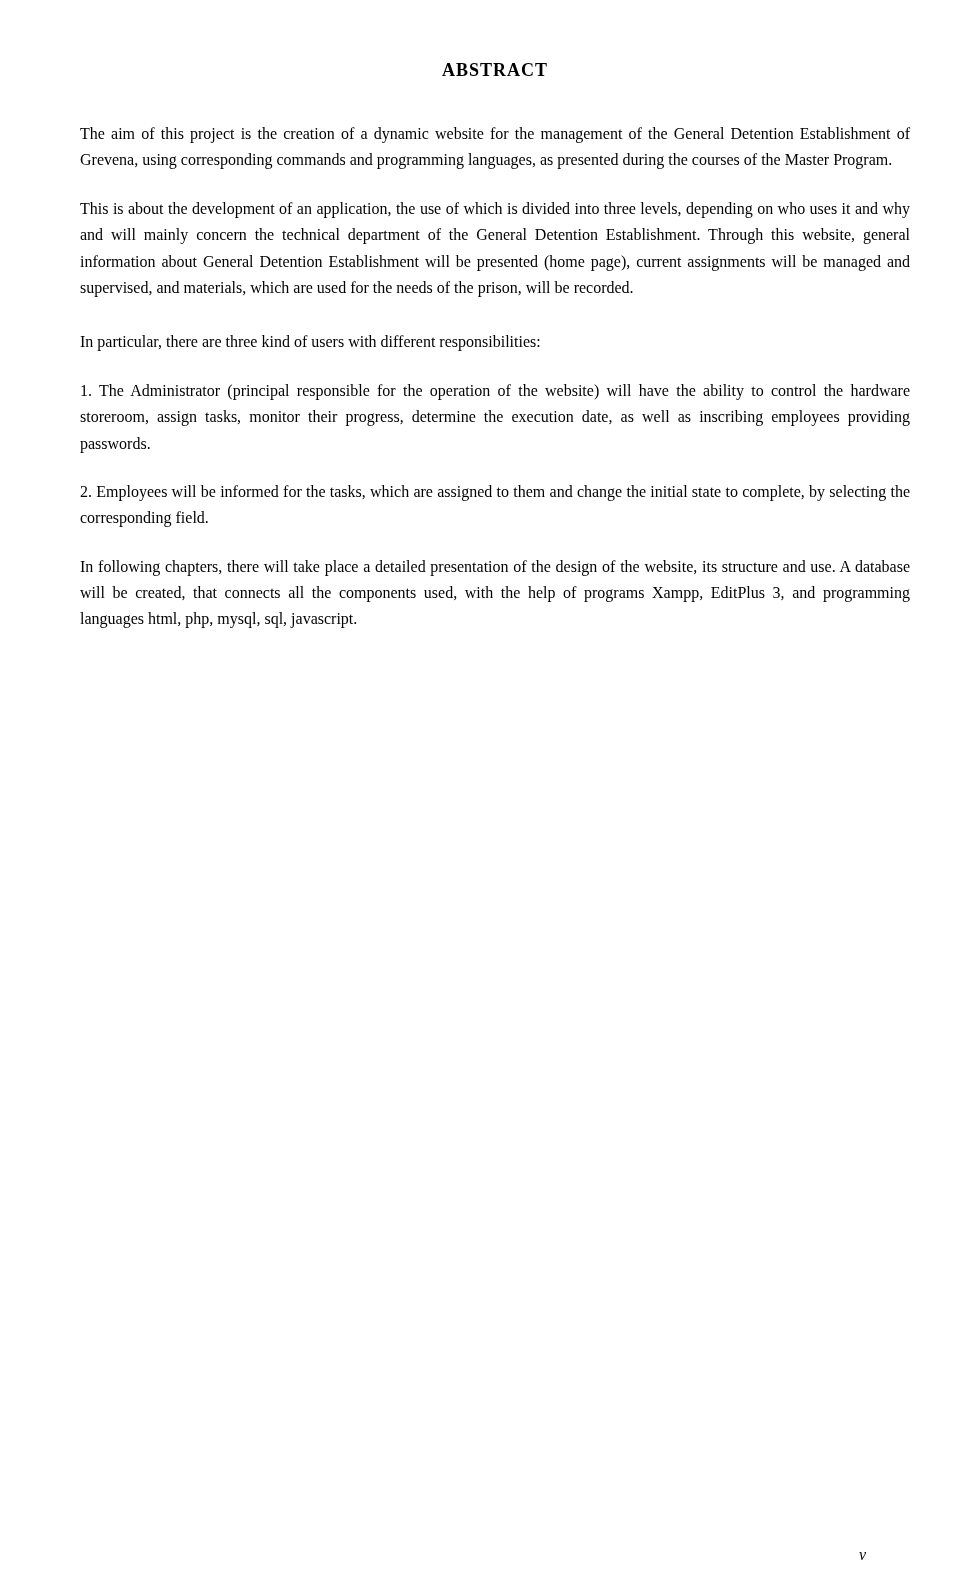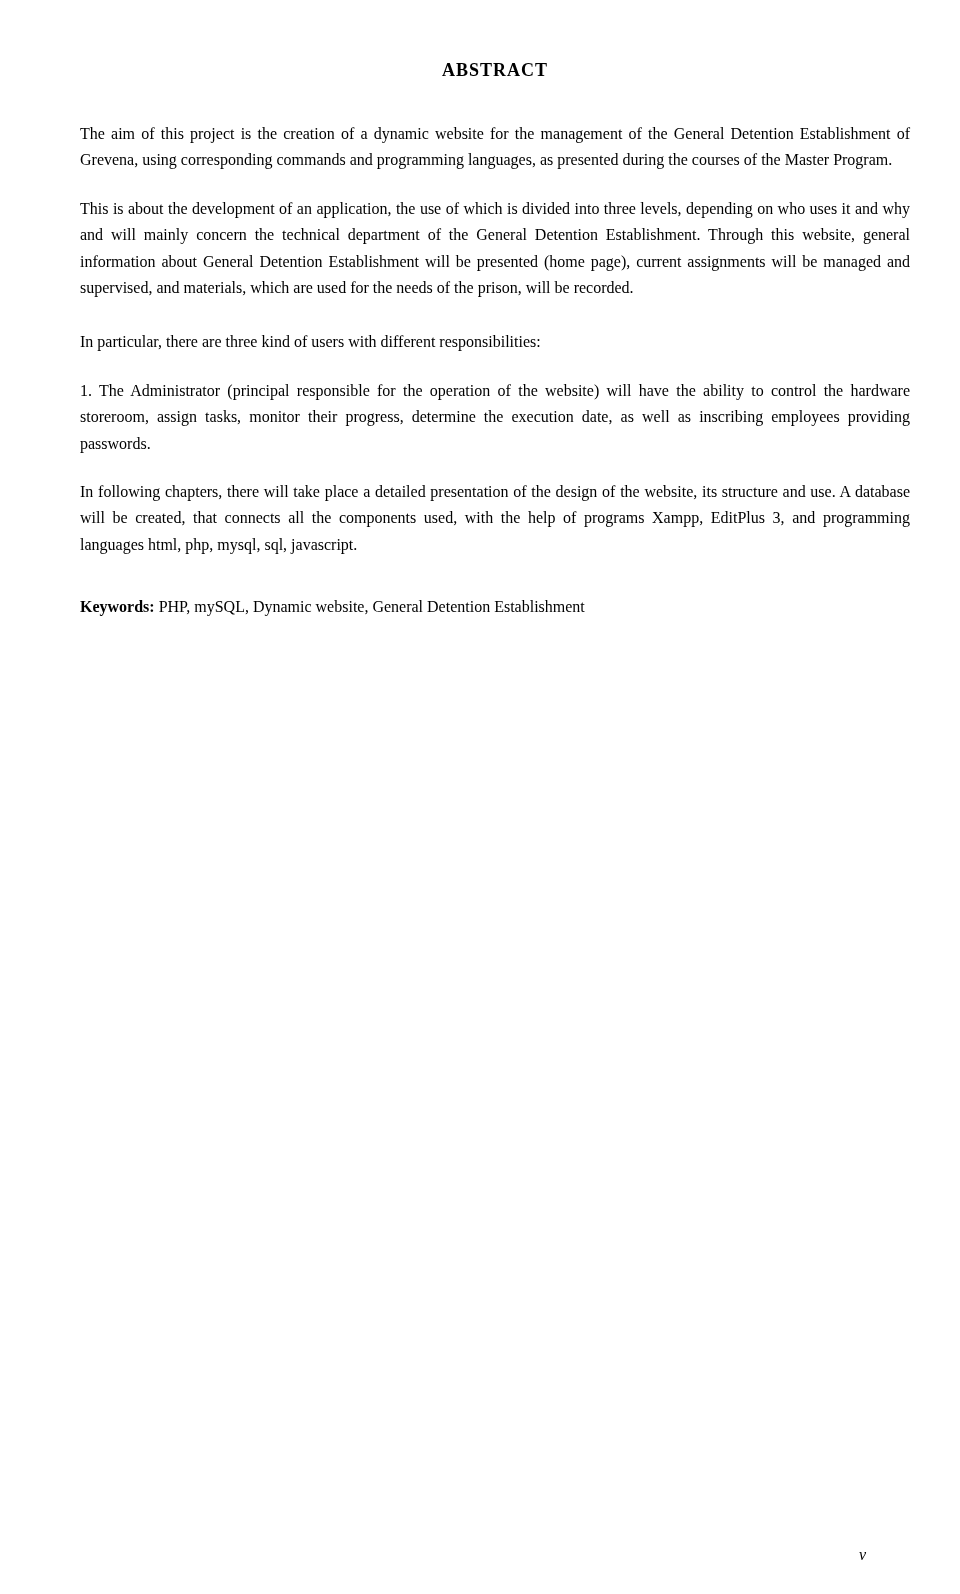--- a/index.html
+++ b/index.html
@@ -78,23 +78,21 @@
   <div class="abstract-title">ABSTRACT</div>
 
   <p class="paragraph">The aim of this project is the creation of a dynamic website for the management of the General Detention Establishment of Grevena, using corresponding commands and programming languages, as presented during the courses of the Master Program.</p>
 
   <p class="paragraph">This is about the development of   an application, the use of which is divided into three levels, depending on who uses it and why and will mainly concern the technical department of the General Detention Establishment. Through this website, general information about General Detention Establishment will be presented (home page), current assignments will be managed and supervised, and materials, which are used for the needs of the prison, will be recorded.</p>
 
   <p class="paragraph section-gap">In particular, there are three kind of users with different responsibilities:</p>
 
   <p class="paragraph">1. <span>The Administrator (principal responsible for the operation of the website) will have the ability to control the hardware storeroom, assign tasks, monitor their progress, determine the execution date, as well as inscribing employees providing passwords.</span></p>
 
+  <p class="paragraph">2. <span>Employees will be informed for the tasks, which are assigned to them and change the initial state to complete, by selecting the corresponding field.</span></p>
 
 
   <p class="paragraph-spaced">In following chapters, there will take place a detailed presentation of the design of the website, its structure and use. A database will be created, that connects all the components used, with the help of programs Xampp, EditPlus 3, and programming languages html, php, mysql, sql, javascript.</p>
 
-  <p class="keywords-line">
-    <strong>Keywords:</strong><span> PHP, mySQL, Dynamic website, General Detention Establishment</span>
-  </p>
 
   <div class="page-number">v</div>
 
 </div>
 
 </body></html>

